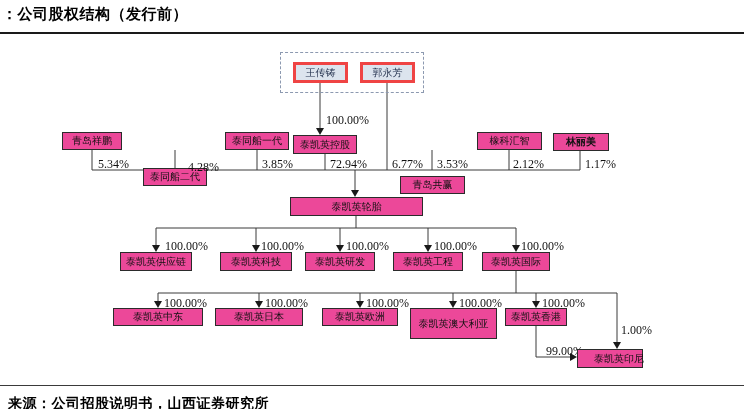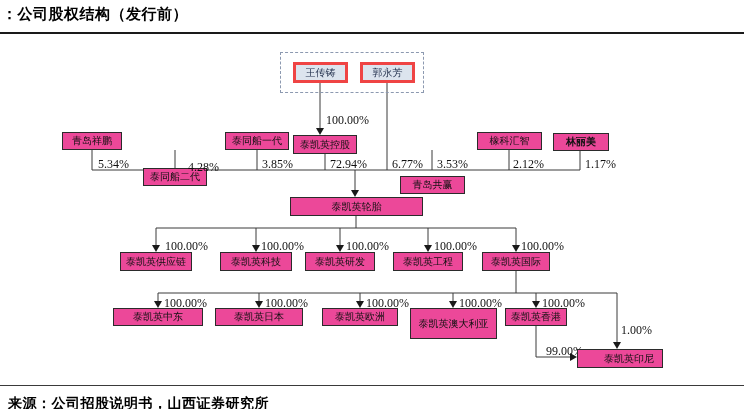--- a/index.html
+++ b/index.html
@@ -131,18 +131,18 @@
   <div class="pct" style="left:542px;top:296px;">100.00%</div>
 
   <div class="box" style="left:113px;top:308px;width:90px;height:18px;">泰凯英中东</div>
   <div class="box" style="left:215px;top:308px;width:88px;height:18px;">泰凯英日本</div>
   <div class="box" style="left:322px;top:308px;width:76px;height:18px;">泰凯英欧洲</div>
   <div class="box" style="left:410px;top:308px;width:87px;height:31px;">泰凯英澳大利亚</div>
   <div class="box" style="left:505px;top:308px;width:62px;height:18px;">泰凯英香港</div>
 
   <div class="pct" style="left:621px;top:323px;">1.00%</div>
   <div class="pct" style="left:546px;top:344px;">99.00%</div>
-  <div class="box" style="left:577px;top:349px;width:86px;height:19px;padding-left:18px;">泰凯英印尼</div>
+  <div class="box" style="left:577px;top:349px;width:66px;height:19px;padding-left:18px;">泰凯英印尼</div>
 
   <div class="rule-bottom"></div>
   <div class="fig-source">来源：公司招股说明书，山西证券研究所</div>
 
 </div>
 
 </body></html>

